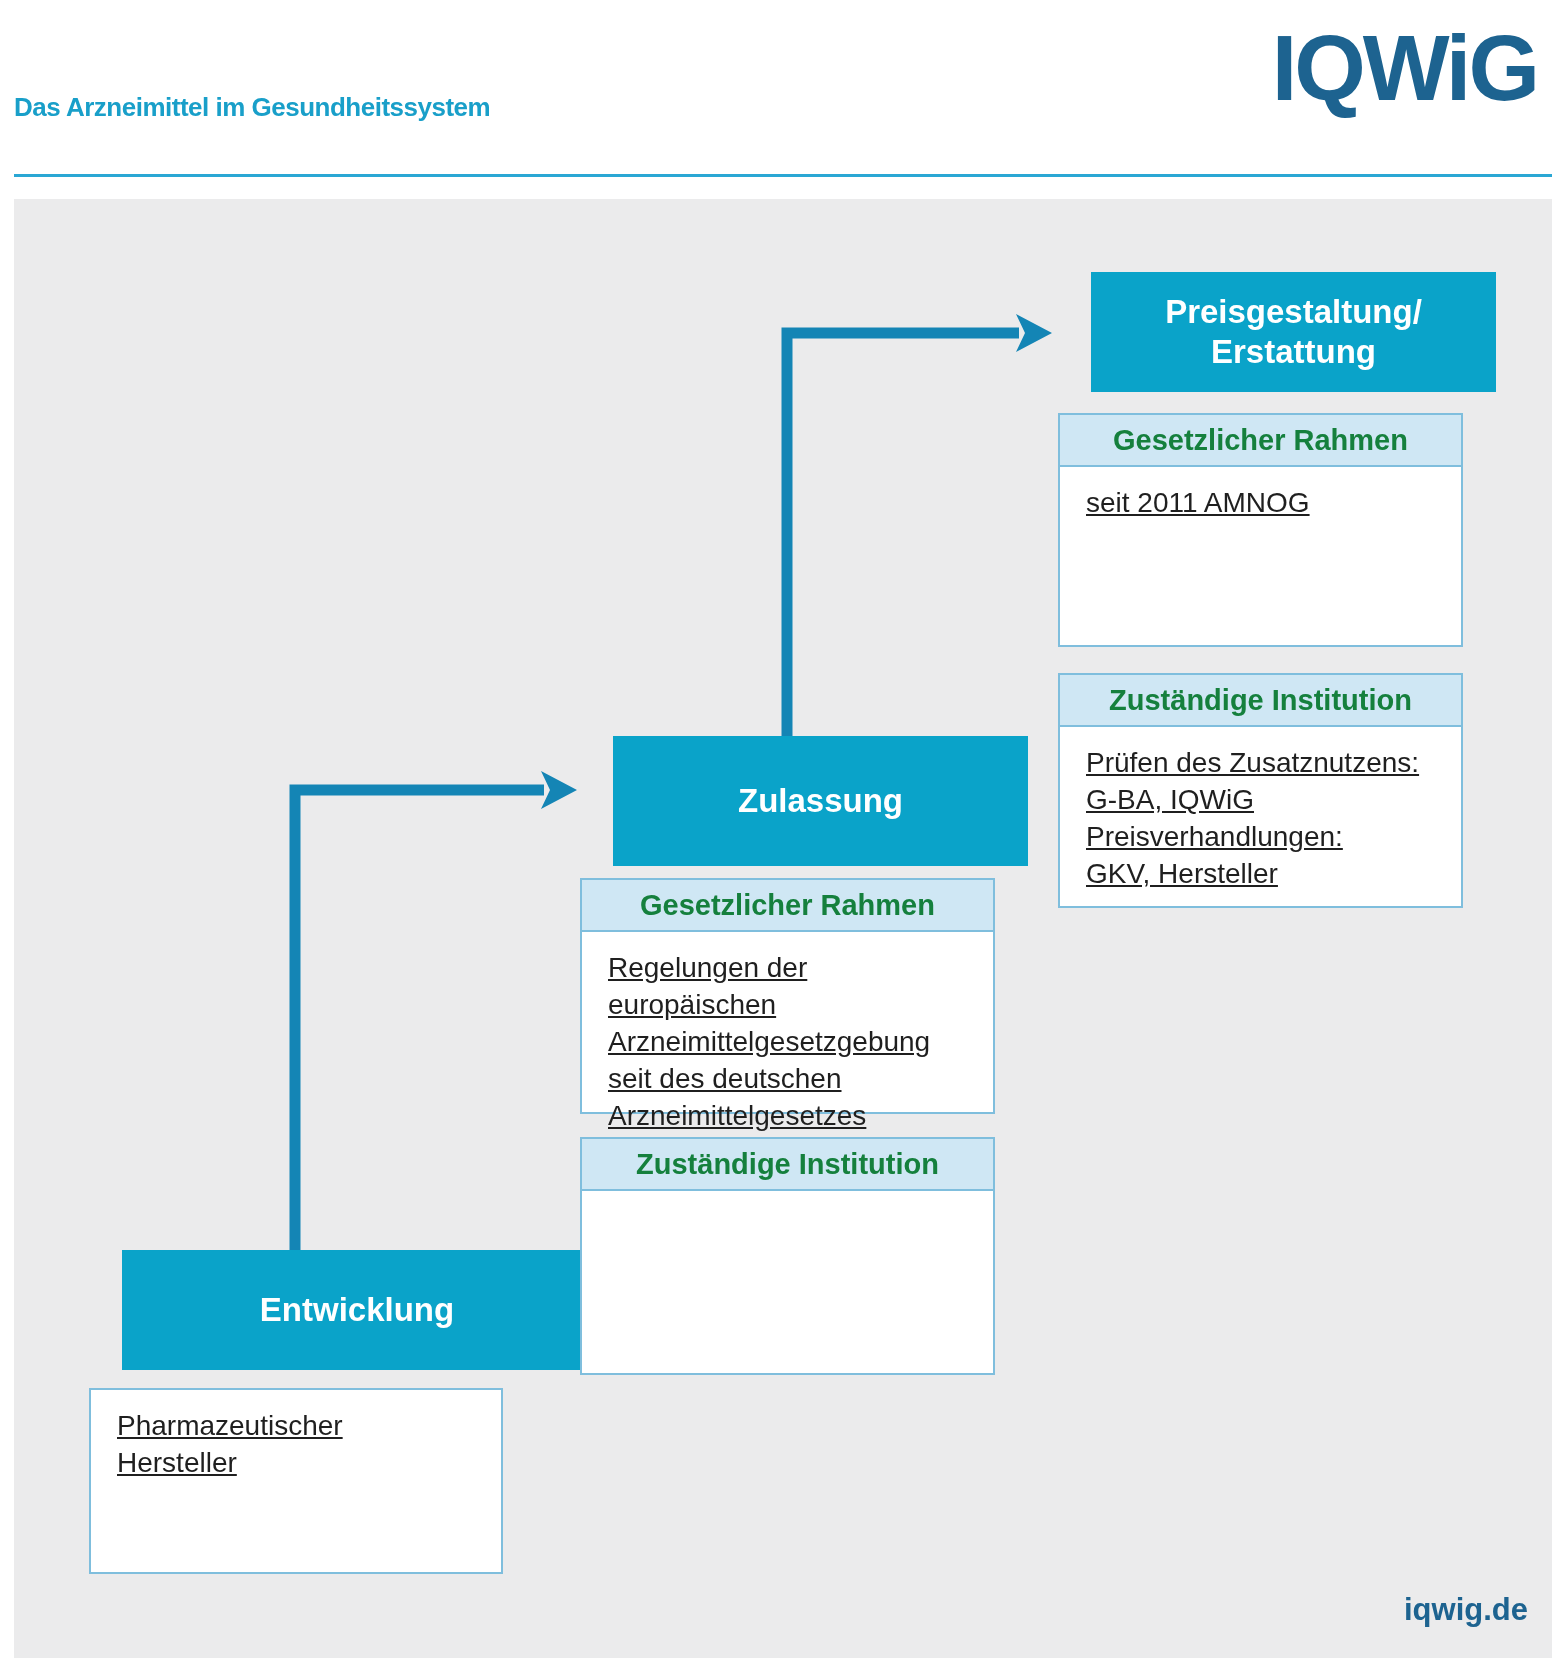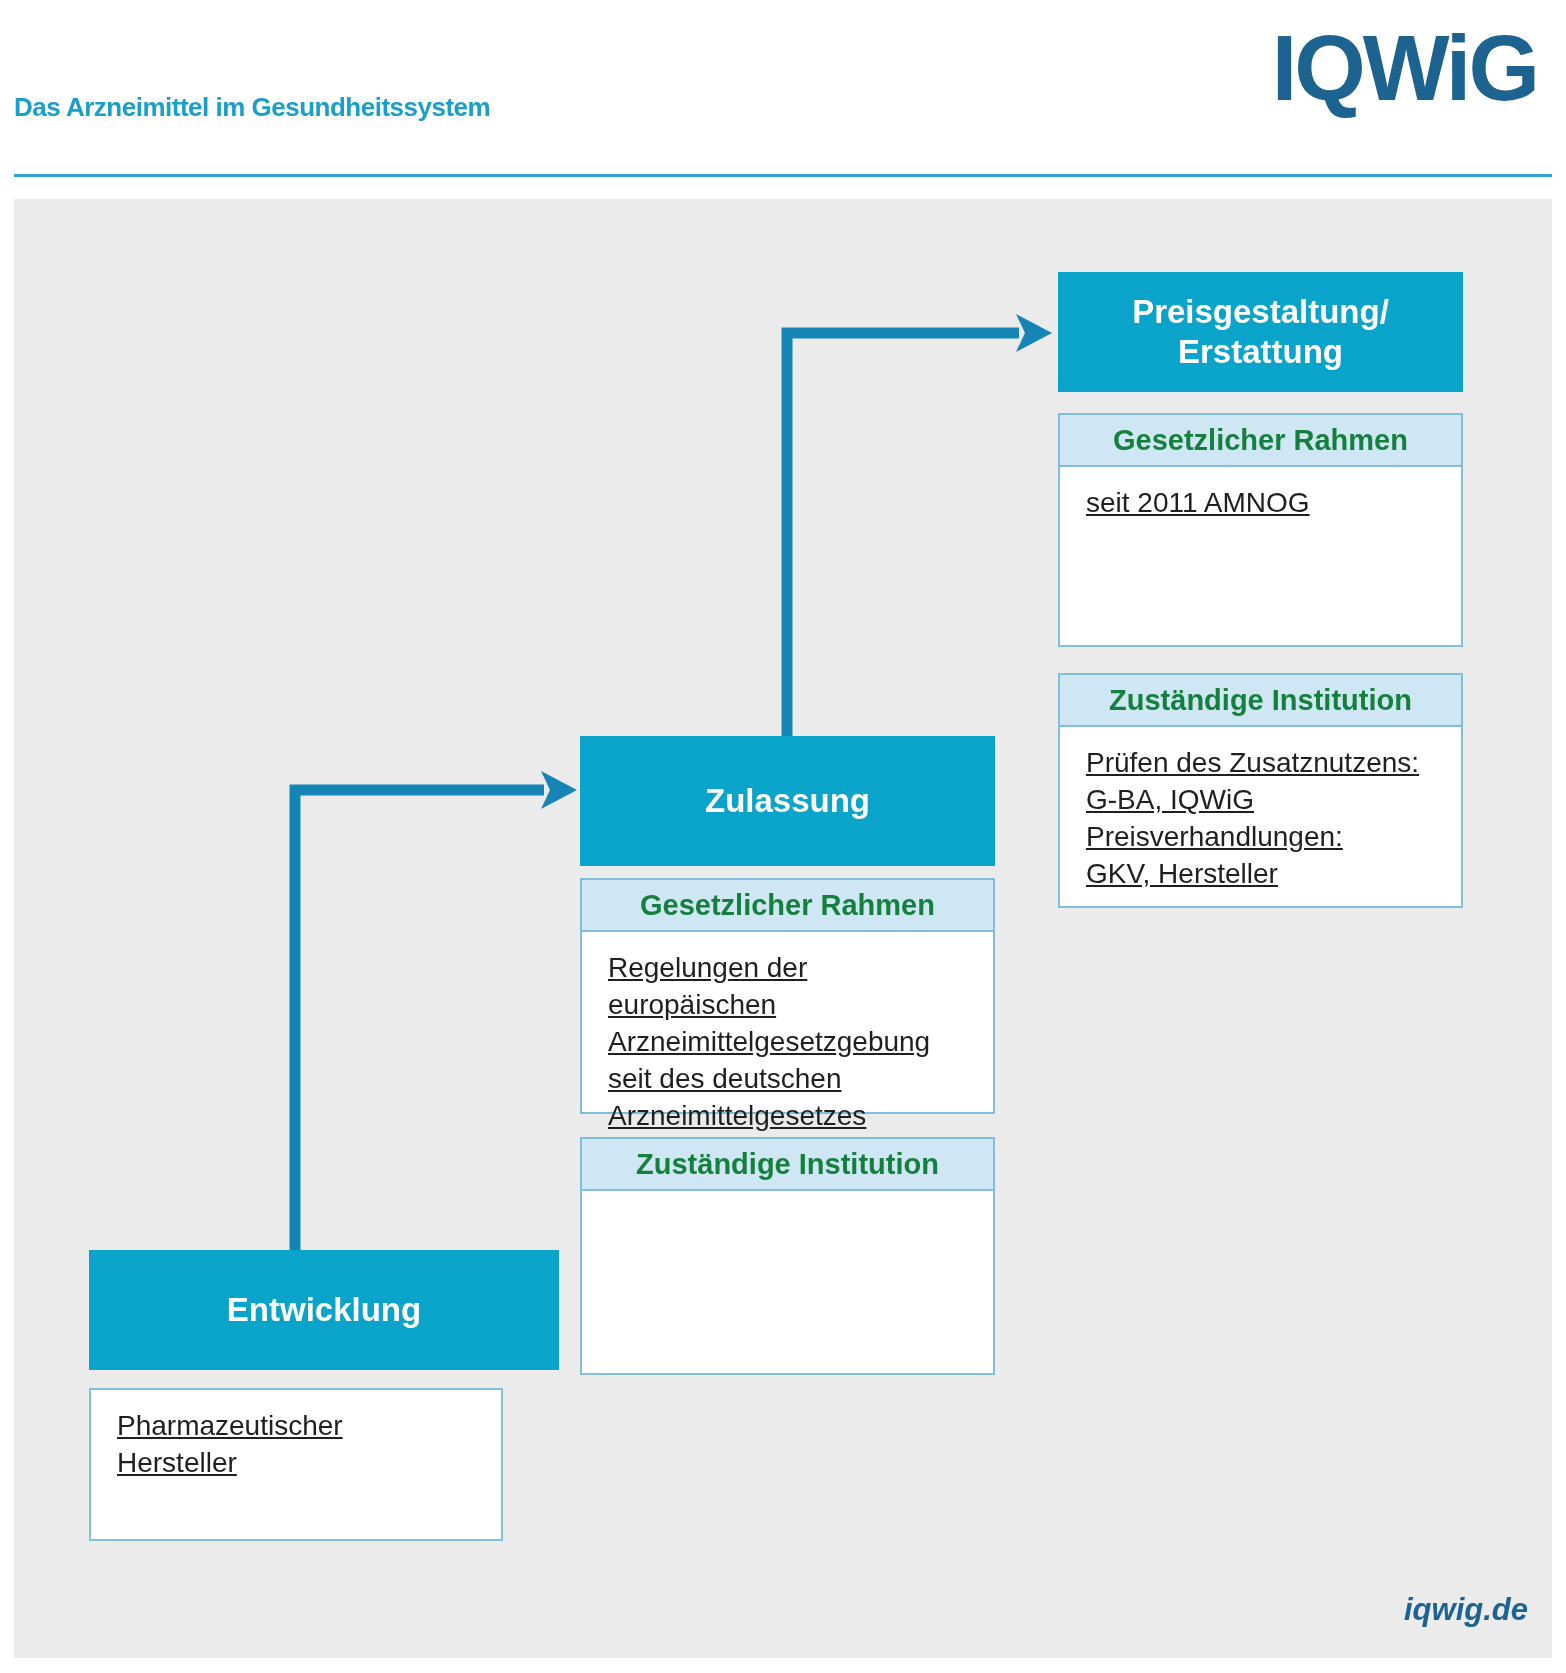--- a/index.html
+++ b/index.html
@@ -47,21 +47,21 @@
     stroke:var(--arrow-blue);stroke-width:11;fill:none;
   }
   .connector-layer .head{
     fill:var(--arrow-blue);stroke:none;
   }
   .stage-title{
     position:absolute;
     background:var(--accent-cyan);
     color:#ffffff;font-weight:bold;font-size:33px;line-height:1.22;
     display:flex;align-items:center;justify-content:center;
-    text-align:center;white-space:pre-line;
+    text-align:center;white-space:pre-line;margin-left:33px;
   }
   .stage-title.entwicklung{left:89px;top:1250px;width:470px;height:120px;}
   .stage-title.zulassung{left:580px;top:736px;width:415px;height:130px;}
   .stage-title.preisgestaltung{left:1058px;top:272px;width:405px;height:120px;}
   .section{
     position:absolute;
     border:2px solid var(--box-border);
     background:#ffffff;
     display:flex;flex-direction:column;
   }
@@ -72,30 +72,29 @@
     display:flex;align-items:center;justify-content:center;
     font-size:29px;font-weight:bold;color:#15803d;
   }
   .section .section-body{
     flex:1 1 auto;
     padding:18px 32px 0 26px;
     font-size:28px;line-height:1.32;color:var(--text-dark);
     white-space:pre-line;
     text-decoration:underline;
   }
-  .section.ent-sub{left:89px;top:1388px;width:414px;height:153px;}
+  .section.ent-sub{left:89px;top:1388px;width:414px;height:186px;}
   .section.zul-gr{left:580px;top:878px;width:415px;height:236px;}
   .section.zul-zi{left:580px;top:1137px;width:415px;height:238px;}
   .section.prs-gr{left:1058px;top:413px;width:405px;height:234px;}
   .section.prs-zi{left:1058px;top:673px;width:405px;height:235px;}
   .footer-link{
     position:absolute;right:38px;top:1592px;
     font-size:31px;font-weight:bold;color:var(--brand-blue);
     text-decoration:none;
-    font-style:italic;
   }
 </style>
 </head>
 <body>
 
 <div class="page-title">Das Arzneimittel im Gesundheitssystem</div>
 <div class="brand-logo">IQWiG</div>
 <div class="header-divider"></div>
 
 <div class="diagram-panel"></div>

